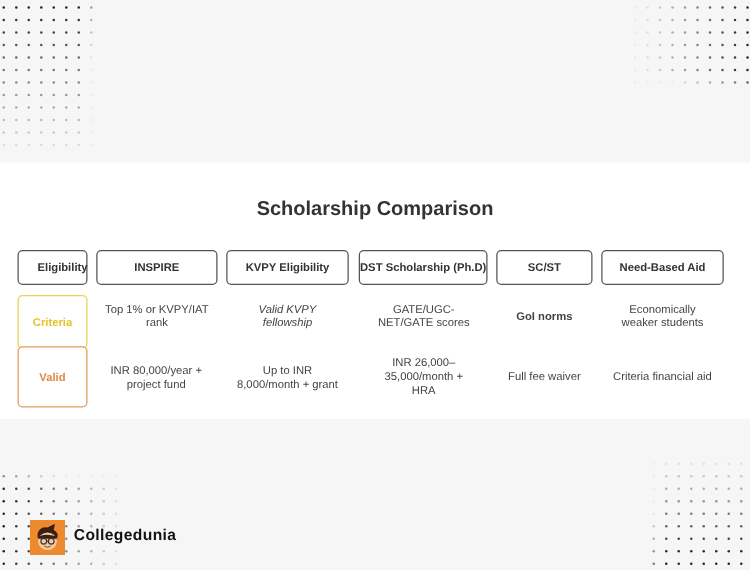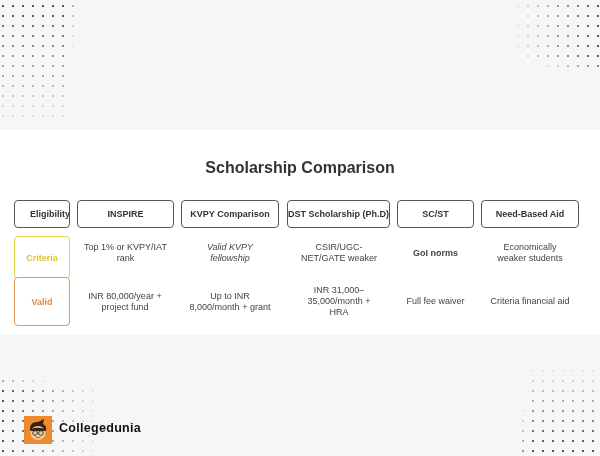--- a/index.html
+++ b/index.html
@@ -376,47 +376,47 @@
 
 <div class="title">Scholarship Comparison</div>
 
 <div class="hdr" style="left:14px;width:56px;padding-left:16px;">
   <span>Eligibility</span>
 </div>
 <div class="hdr" style="left:77px;width:97px;">
   <span>INSPIRE</span>
 </div>
 <div class="hdr" style="left:181px;width:98px;">
-  <span>KVPY Comparison</span>
+  <span>KVPY Eligibility</span>
 </div>
 <div class="hdr" style="left:287px;width:103px;">
   <span>DST Scholarship (Ph.D)</span>
 </div>
 <div class="hdr" style="left:397px;width:77px;">
   <span>SC/ST</span>
 </div>
 <div class="hdr" style="left:481px;width:98px;">
   <span>Need-Based Aid</span>
 </div>
 
 <div class="rowlbl" style="top:236px;height:43px;border:1.3px solid #e8d44d;color:#e2c42a;">
   <span>Criteria</span>
 </div>
 <div class="cell" style="left:77px;top:236px;width:97px;height:34px;">Top 1% or KVPY/IAT rank</div>
 <div class="cell" style="left:196px;top:236px;width:68px;height:34px;font-style:italic;">Valid KVPY fellowship</div>
-<div class="cell" style="left:298px;top:236px;width:82px;height:34px;">CSIR/UGC-NET/GATE weaker</div>
+<div class="cell" style="left:298px;top:236px;width:82px;height:34px;">GATE/UGC-NET/GATE scores</div>
 <div class="cell" style="left:397px;top:236px;width:77px;height:34px;font-weight:bold;">GoI norms</div>
 <div class="cell" style="left:491px;top:236px;width:78px;height:34px;">Economically weaker students</div>
 
 <div class="rowlbl" style="top:277px;height:49px;border:1.3px solid #e29a5a;color:#e08a45;">
   <span>Valid</span>
 </div>
 <div class="cell" style="left:82px;top:277px;width:86px;height:49px;">INR 80,000/year + project fund</div>
 <div class="cell" style="left:184px;top:277px;width:92px;height:49px;">Up to INR 8,000/month + grant</div>
-<div class="cell" style="left:300px;top:277px;width:78px;height:49px;">INR 31,000–35,000/month + HRA</div>
+<div class="cell" style="left:300px;top:277px;width:78px;height:49px;">INR 26,000–35,000/month + HRA</div>
 <div class="cell" style="left:397px;top:277px;width:77px;height:49px;">Full fee waiver</div>
 <div class="cell" style="left:481px;top:277px;width:98px;height:49px;">Criteria financial aid</div>
 
 <div class="logo-box">
   <svg width="28" height="28" viewBox="0 0 28 28">
     <path d="M6 12 Q7 5 14 6 L20 3 L19 8 Q23 10 22 14 L6 14 Z" fill="#3a1f14"></path>
     <ellipse cx="14" cy="17" rx="7.5" ry="7" fill="#f3c9a0"></ellipse>
     <path d="M6.5 14 Q10 10 21.5 13 L21.5 15 L6.5 15 Z" fill="#3a1f14"></path>
     <circle cx="11" cy="17" r="2.3" fill="none" stroke="#333" stroke-width="0.9"></circle>
     <circle cx="17" cy="17" r="2.3" fill="none" stroke="#333" stroke-width="0.9"></circle>

